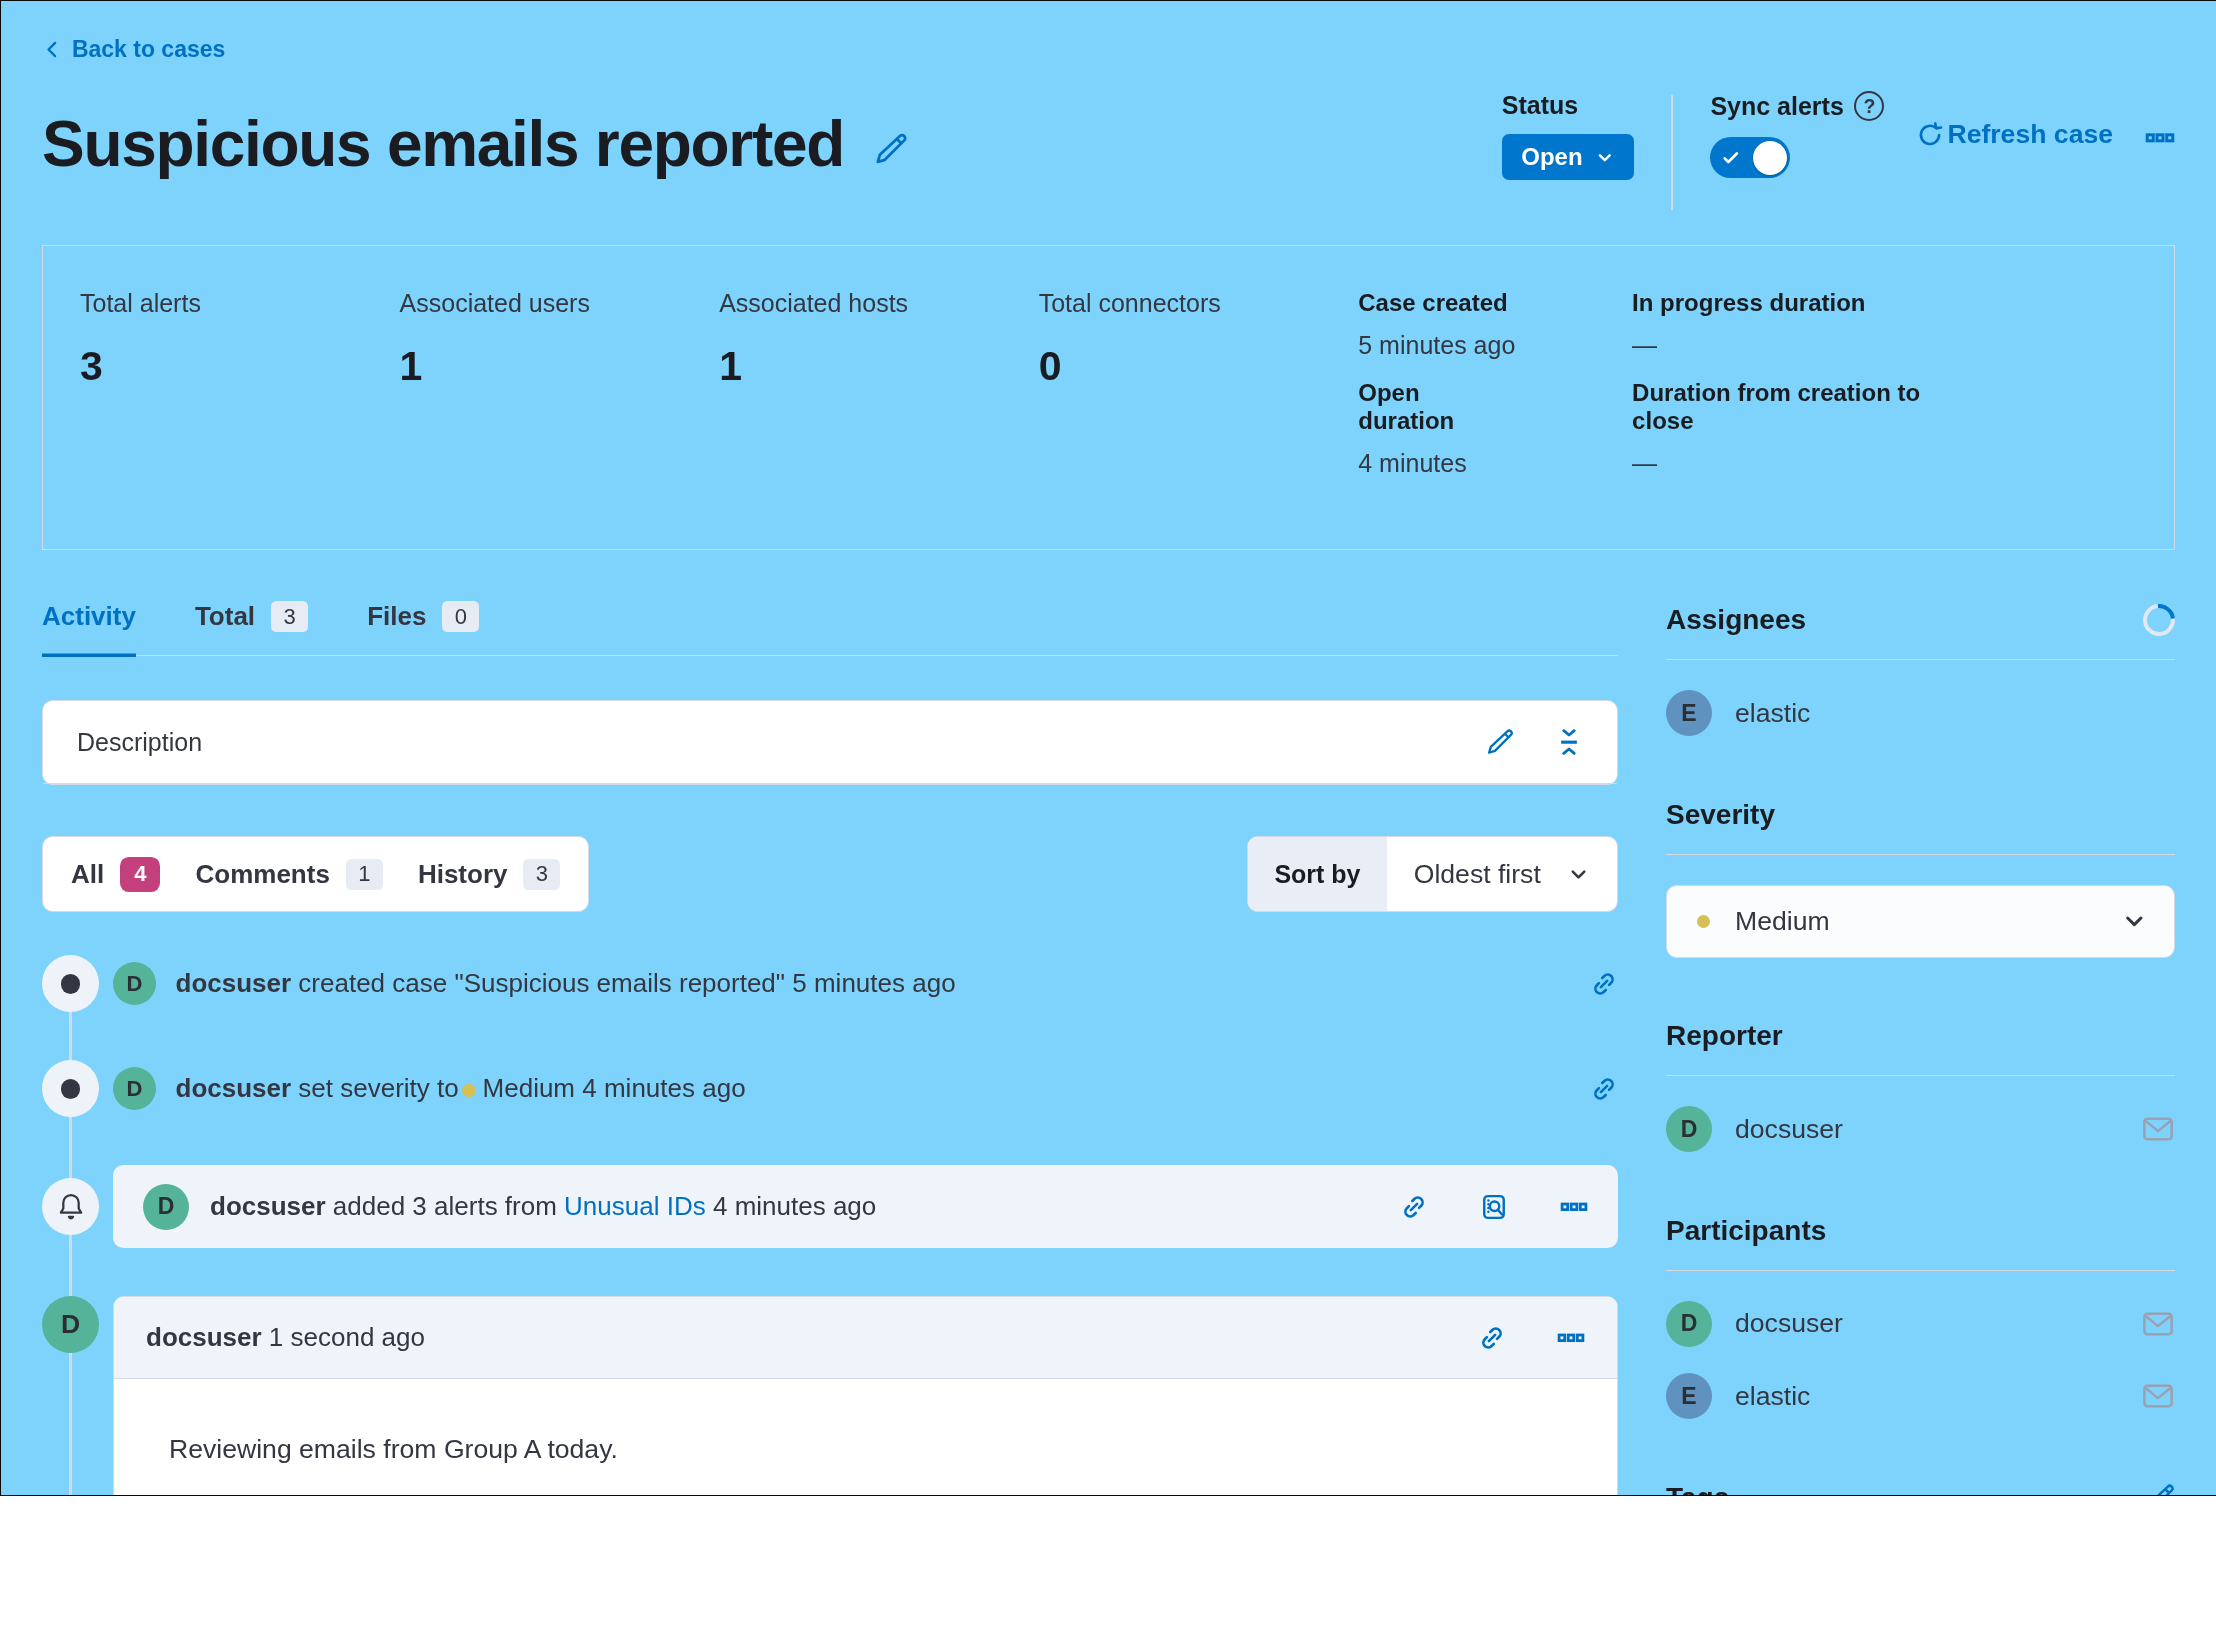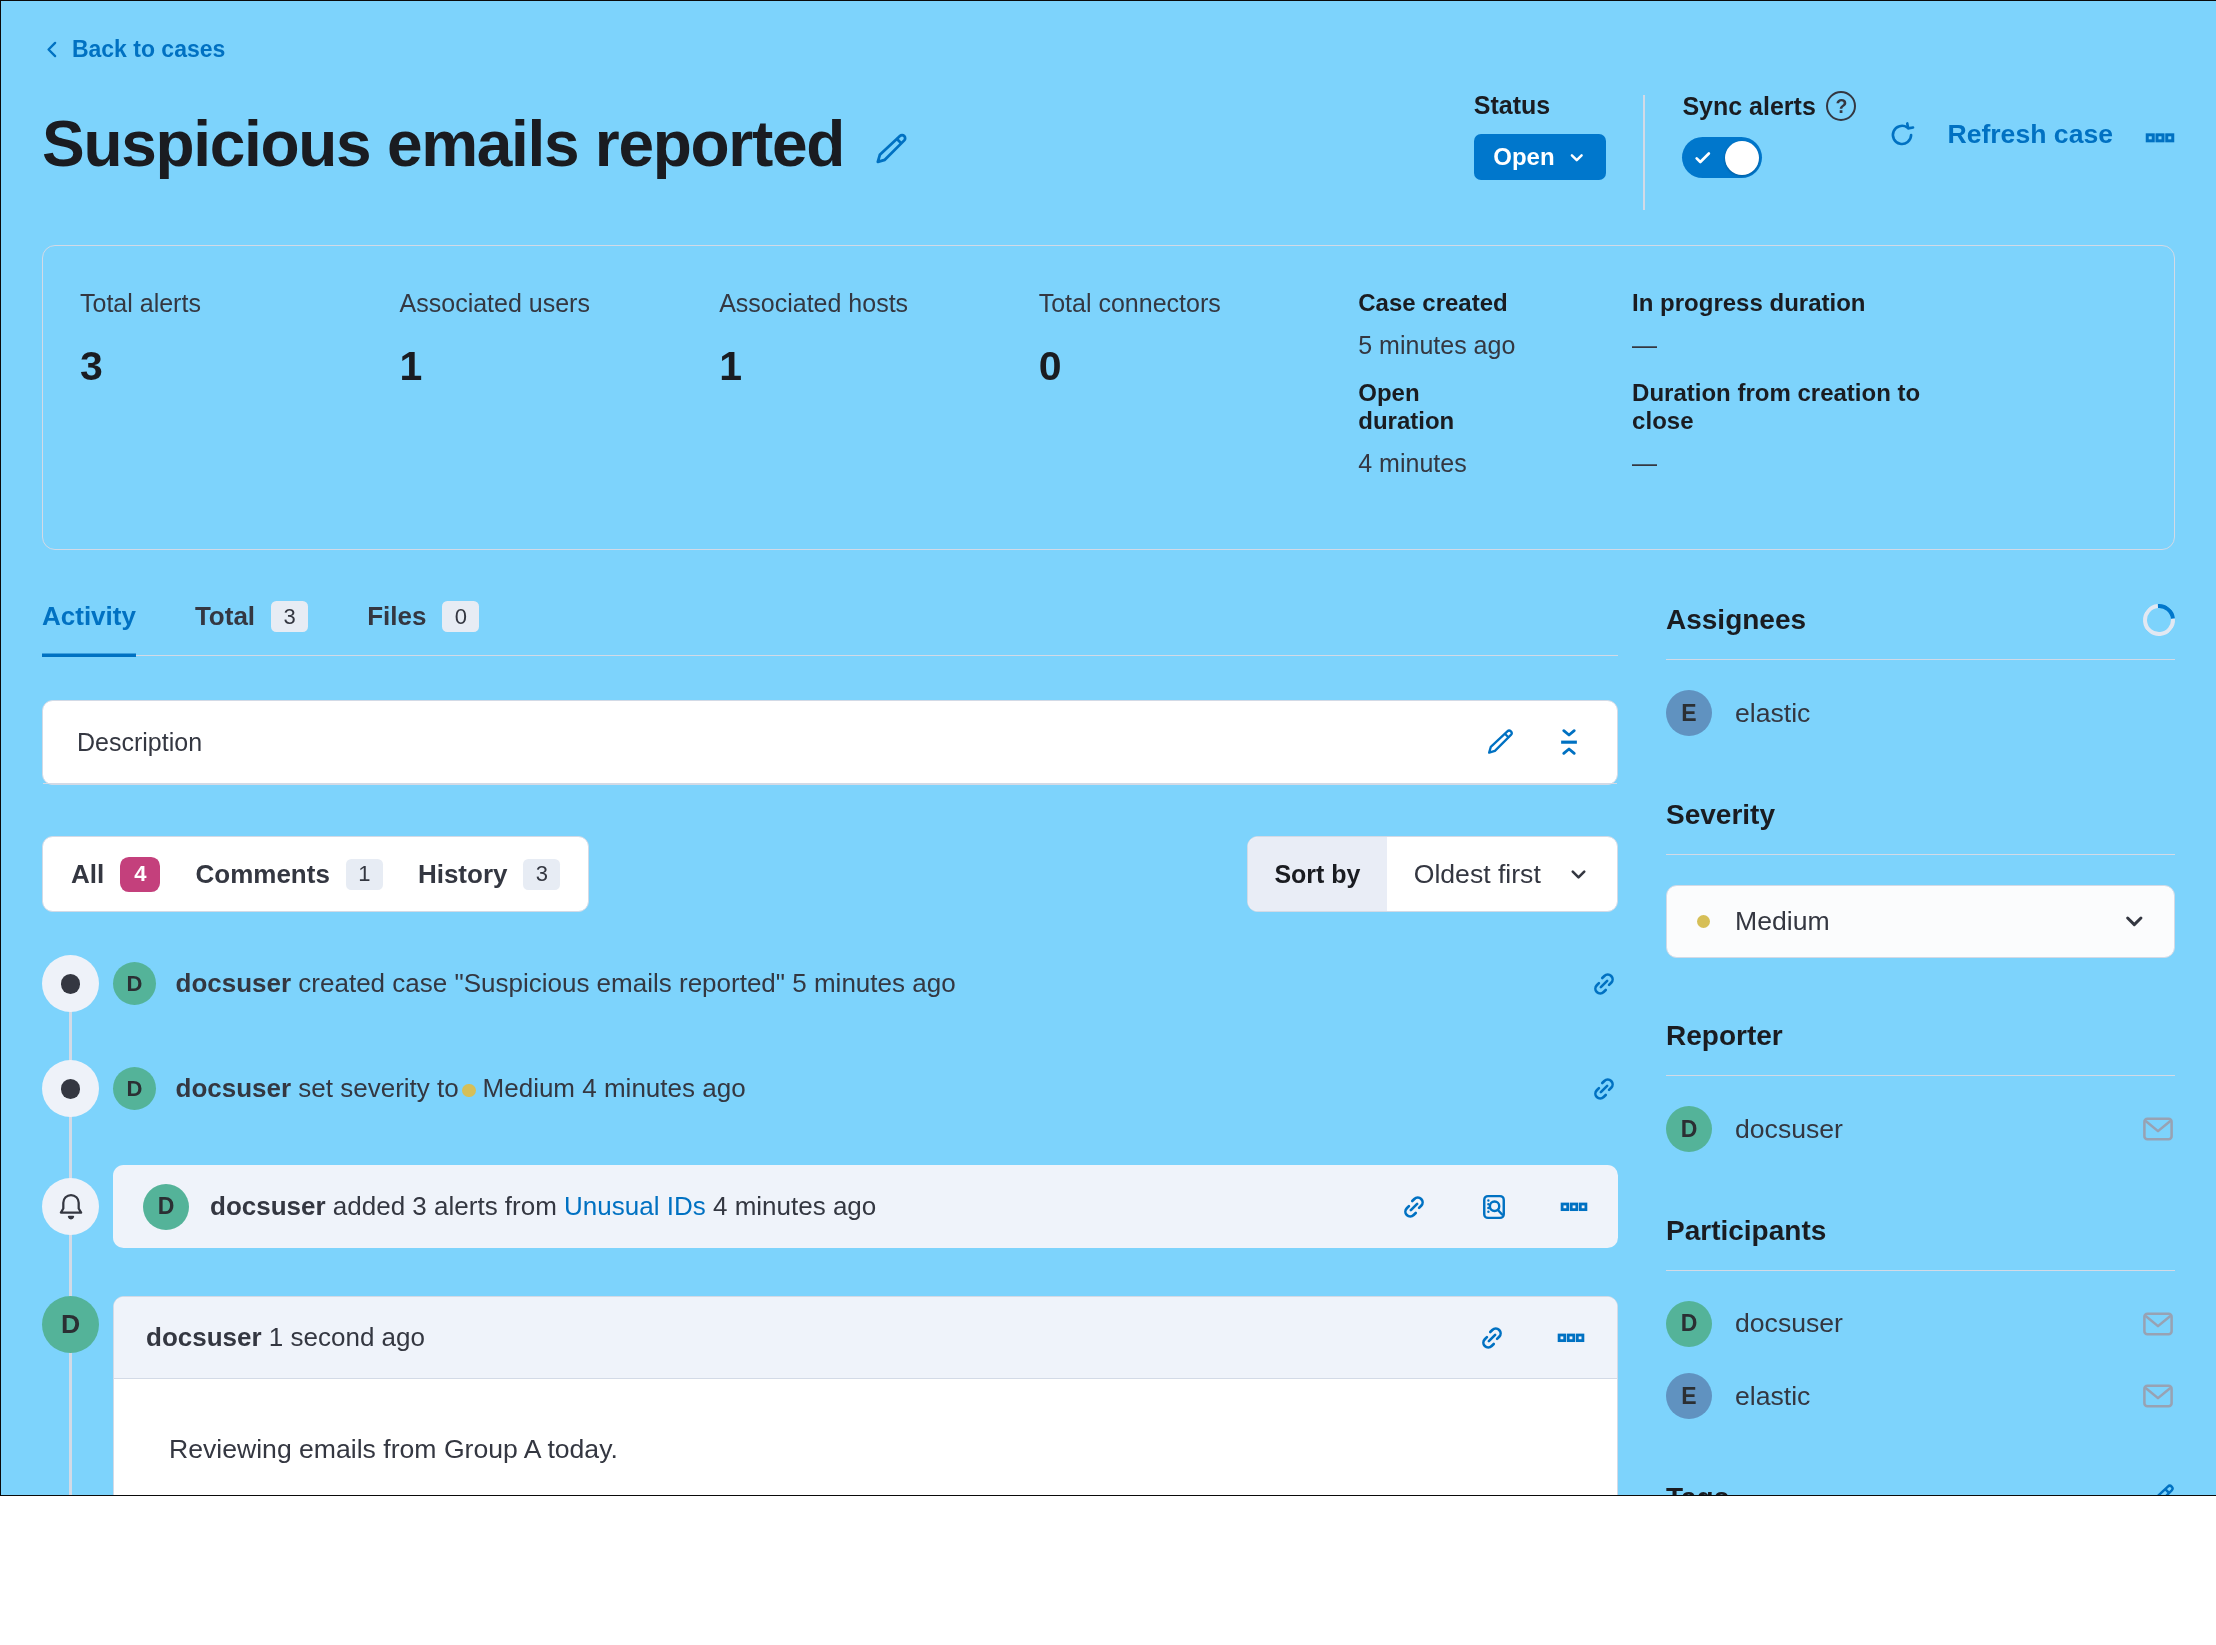--- a/index.html
+++ b/index.html
@@ -20,25 +20,25 @@
   .title-wrap { display:flex; align-items:center; gap:30px; }
   .page-title { font-size:64px; font-weight:700; color:#1A1C21; letter-spacing:-1.3px; line-height:1.15; }
   .title-edit { color:#0071C2; cursor:pointer; padding-top:8.9px; }
   .header-actions { display:flex; align-items:flex-start; gap:32px; padding-top:12.4px; }
   .group-label { font-size:25px; font-weight:700; color:#1A1C21; display:flex; align-items:center; gap:10.6px; }
   .status-btn { margin-top:14px; background:#0077CC; color:#fff; font-size:24px; font-weight:600; border:none; border-radius:7px; padding:8.9px 19.5px; display:inline-flex; align-items:center; gap:12.4px; cursor:pointer; }
   .vdivider { width:1.8px; background:#D3DAE6; align-self:stretch; margin:3.5px 5.3px 0; min-height:115px; }
   .switch { margin-top:16px; width:80px; height:41px; border-radius:21px; background:#0077CC; position:relative; cursor:pointer; }
   .switch .knob { position:absolute; right:3.5px; top:3.5px; width:34px; height:34px; border-radius:50%; background:#fff; box-shadow:0 0.9px 2.7px rgba(0,0,0,.25); }
   .switch .check { position:absolute; left:10.6px; top:10.6px; color:#fff; }
-  .refresh-link { color:#0071C2; font-size:26.6px; font-weight:600; display:flex; align-items:center; gap:31px; margin-top:28px; cursor:pointer; }
+  .refresh-link { color:#0071C2; font-size:26.6px; font-weight:600; display:flex; align-items:center; gap:3px; margin-top:28px; cursor:pointer; }
   .more-top { color:#0071C2; margin-top:32px; cursor:pointer; }
 
   
-  .metrics { border:1.8px solid #D3DAE6; border-radius:13px; margin:35px 41px 0; padding:43px 37px 51px; display:flex; }
+  .metrics { border:1.8px solid #D3DAE6; border-radius:0; margin:35px 41px 0; padding:43px 37px 51px; display:flex; }
   .metric { width:328px; }
   .metric-label { font-size:25px; color:#343741; }
   .metric-value { font-size:41px; font-weight:700; color:#1A1C21; margin-top:25px; }
   .metrics-right { margin-left:auto; display:flex; gap:115px; padding-right:160px; }
   .kv-col .k { font-size:24px; font-weight:700; color:#1A1C21; }
   .kv-col .v { font-size:25px; color:#343741; margin:14px 0 19.5px; }
 
   
   .content-row { display:flex; margin-top:51px; padding:0 41px; }
   .main-col { width:1576px; flex:none; }

